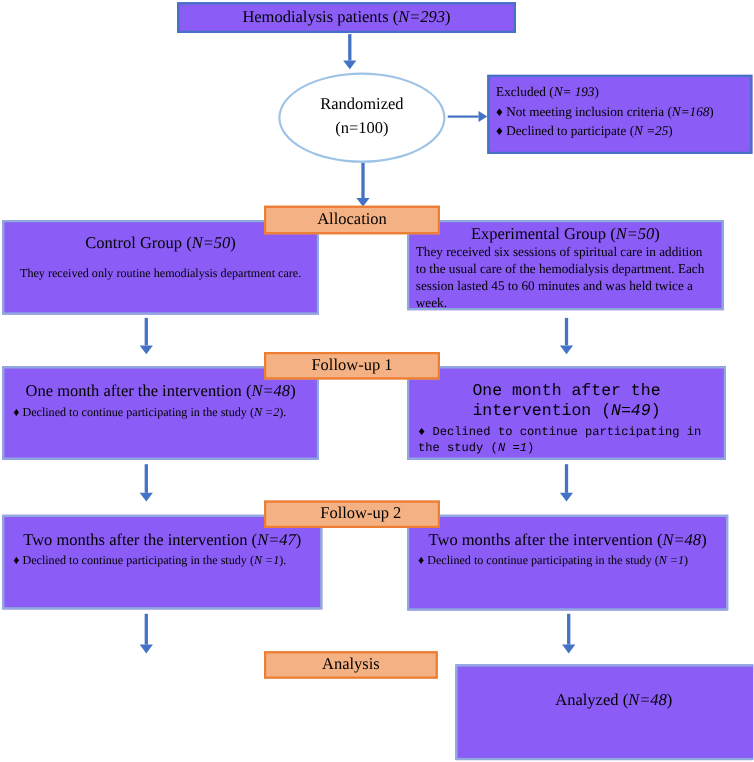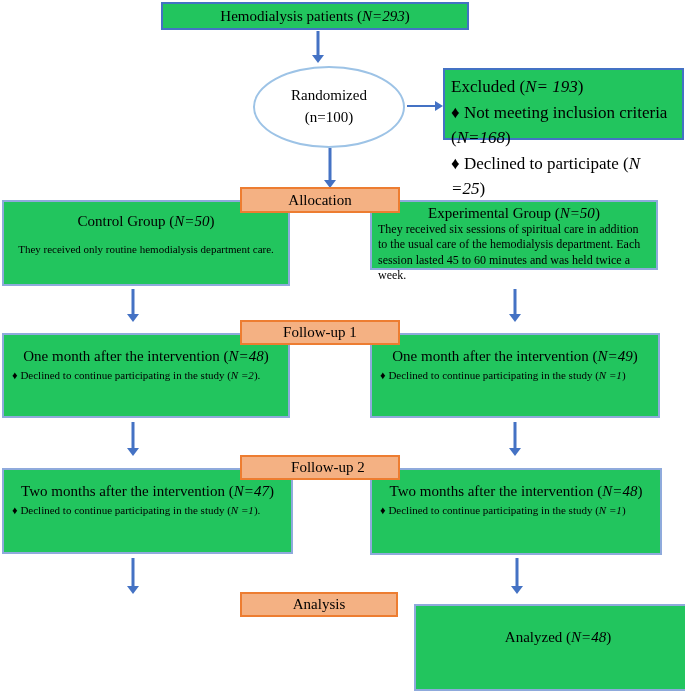--- a/index.html
+++ b/index.html
@@ -8,21 +8,21 @@
     --box-border-light:#8FAADC;
     --ellipse-border:#9DC3E6;
     --stage-bar-fill:#F4B183;
     --stage-bar-border:#ED7D31;
   }
   html,body{margin:0;padding:0;background:#fff;}
   .canvas{
     position:relative;width:685px;height:693px;background:#fff;overflow:hidden;
     font-family:"Liberation Serif","DejaVu Serif",serif;color:#000;
   }
-  .box{position:absolute;background:#22c55e;border:2px solid var(--box-border-light);box-sizing:border-box;z-index:1;}
+  .box{position:absolute;background:#8b5cf6;border:2px solid var(--box-border-light);box-sizing:border-box;z-index:1;}
   .box.strong{border-color:var(--box-border-strong);}
   .bar{
     position:absolute;background:var(--stage-bar-fill);border:2px solid var(--stage-bar-border);
     box-sizing:border-box;z-index:5;display:flex;align-items:center;justify-content:center;
     font-size:15px;
   }
   .ellipse{
     position:absolute;border:2px solid var(--ellipse-border);border-radius:50%;background:#fff;
     box-sizing:border-box;z-index:2;display:flex;flex-direction:column;align-items:center;justify-content:center;
     font-size:15px;line-height:1.45;
@@ -33,21 +33,21 @@
     border-left:6px solid transparent;border-right:6px solid transparent;border-top:8px solid var(--arrow-blue);}
   .arrow-right{position:absolute;z-index:3;}
   .arrow-right .shaft{position:absolute;top:50%;transform:translateY(-50%);left:0;height:2px;width:calc(100% - 8px);background:var(--arrow-blue);}
   .arrow-right .head{position:absolute;top:50%;transform:translateY(-50%);right:0;width:0;height:0;
     border-top:5px solid transparent;border-bottom:5px solid transparent;border-left:8px solid var(--arrow-blue);}
   .center-text{display:flex;align-items:center;justify-content:center;text-align:center;}
   .nval{font-style:italic;}
   .box-title{text-align:center;font-size:15px;line-height:1.2;}
   .small-body{font-size:11px;line-height:1.35;}
   .bullet-line{font-size:11px;line-height:1.4;padding:0 0 0 6px;text-align:left;}
-  .excl-line{font-size:17px;line-height:1.5;text-align:left;}
+  .excl-line{font-size:12px;line-height:1.5;text-align:left;}
 </style>
 </head>
 <body>
 
 <div class="canvas">
 
   <div class="box strong center-text" style="left:161px;top:2px;width:308px;height:28px;font-size:15px;">
     <span><span>Hemodialysis patients (</span><span class="nval">N=293</span><span>)</span></span>
   </div>
 
@@ -75,21 +75,21 @@
   <div class="arrow-down" style="left:324px;top:148px;width:12px;height:40px;">
     <div class="shaft"></div>
       <div class="head"></div>
   </div>
 
   <div class="box" style="left:2px;top:200px;width:288px;height:86px;padding:10px 4px 0 4px;">
     <div class="box-title"><span>Control Group (</span><span class="nval">N=50</span><span>)</span></div>
     <div class="small-body" style="text-align:center;margin-top:12px;">They received only routine hemodialysis department care.</div>
   </div>
 
-  <div class="box" style="left:370px;top:200px;width:288px;height:70px;padding:2px 6px 18px 6px;">
+  <div class="box" style="left:370px;top:200px;width:288px;height:82px;padding:2px 6px 18px 6px;">
     <div class="box-title"><span>Experimental Group (</span><span class="nval">N=50</span><span>)</span></div>
     <div style="font-size:12px;line-height:1.28;text-align:left;">They received six sessions of spiritual care in addition to the usual care of the hemodialysis department. Each session lasted 45 to 60 minutes and was held twice a week.</div>
   </div>
 
   <div class="bar" style="left:240px;top:187px;width:160px;height:26px;">
     <span>Allocation</span>
   </div>
 
   <div class="arrow-down" style="left:127px;top:289px;width:12px;height:33px;">
     <div class="shaft"></div>
@@ -98,21 +98,21 @@
   <div class="arrow-down" style="left:509px;top:289px;width:12px;height:33px;">
     <div class="shaft"></div>
       <div class="head"></div>
   </div>
 
   <div class="box" style="left:2px;top:333px;width:288px;height:85px;padding:12px 2px 0 2px;font-family:Liberation Serif, serif;">
     <div class="box-title"><span>One month after the intervention (</span><span class="nval">N=48</span><span>)</span></div>
     <div class="bullet-line" style="margin-top:3px;"><span>♦</span><span> Declined to continue participating in the study (</span><span class="nval">N =2</span><span>).</span></div>
   </div>
 
-  <div class="box" style="left:370px;top:333px;width:290px;height:85px;padding:12px 2px 0 2px;">
+  <div class="box" style="left:370px;top:333px;width:290px;height:85px;padding:12px 2px 0 2px;font-family:Liberation Mono, monospace;">
     <div class="box-title"><span>One month after the intervention (</span><span class="nval">N=49</span><span>)</span></div>
     <div class="bullet-line" style="margin-top:3px;"><span>♦</span><span> Declined to continue participating in the study (</span><span class="nval">N =1</span><span>)</span></div>
   </div>
 
   <div class="bar" style="left:240px;top:320px;width:160px;height:25px;">
     <span>Follow-up 1</span>
   </div>
 
   <div class="arrow-down" style="left:127px;top:422px;width:12px;height:34px;">
     <div class="shaft"></div>

